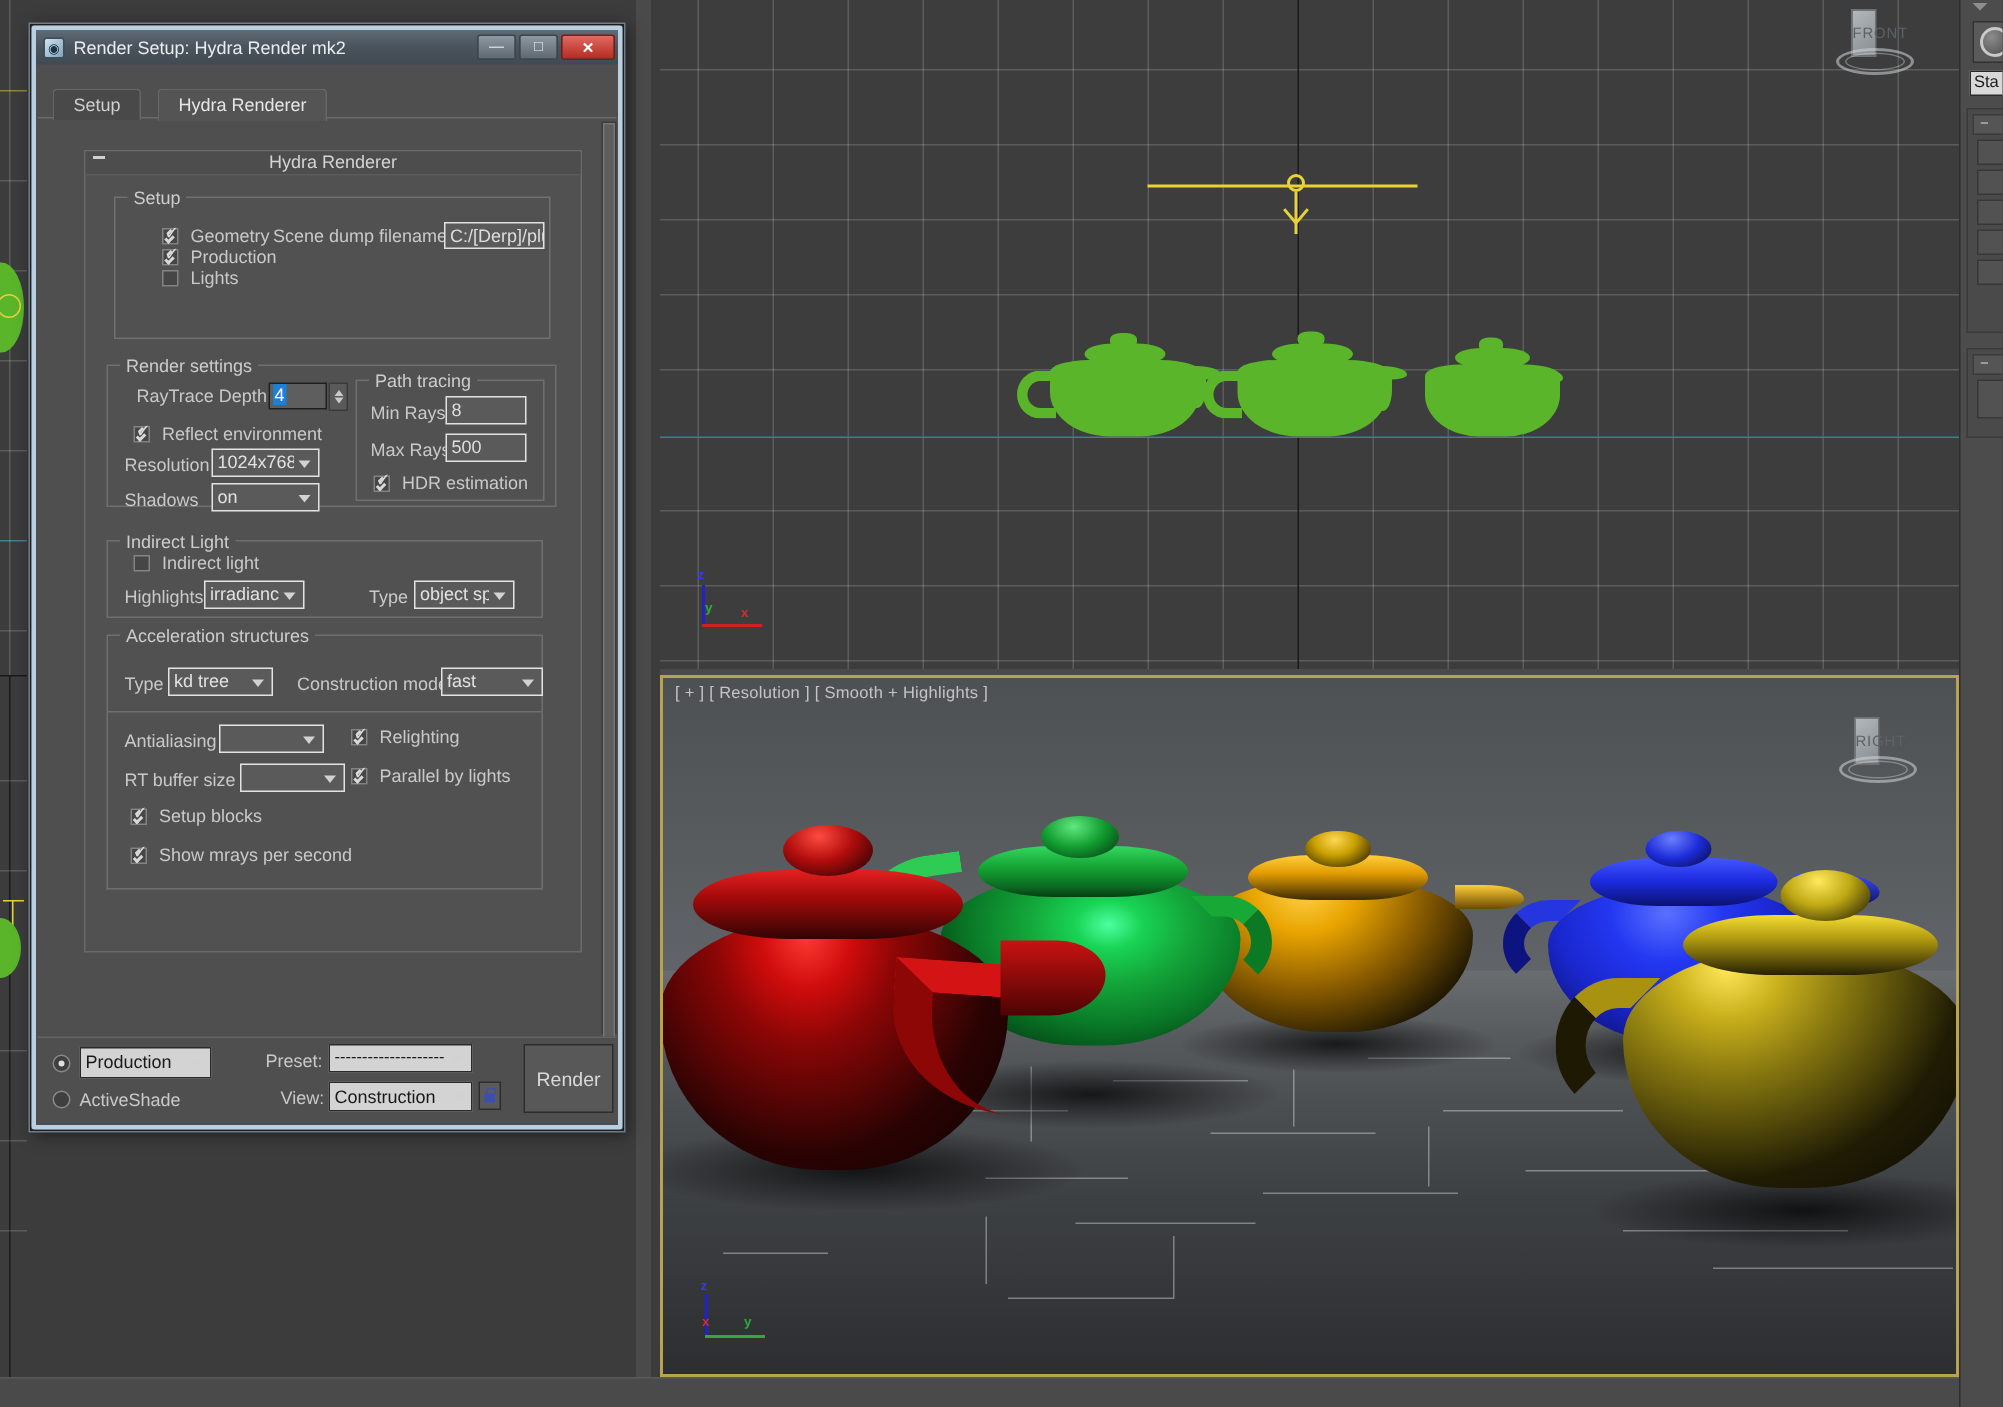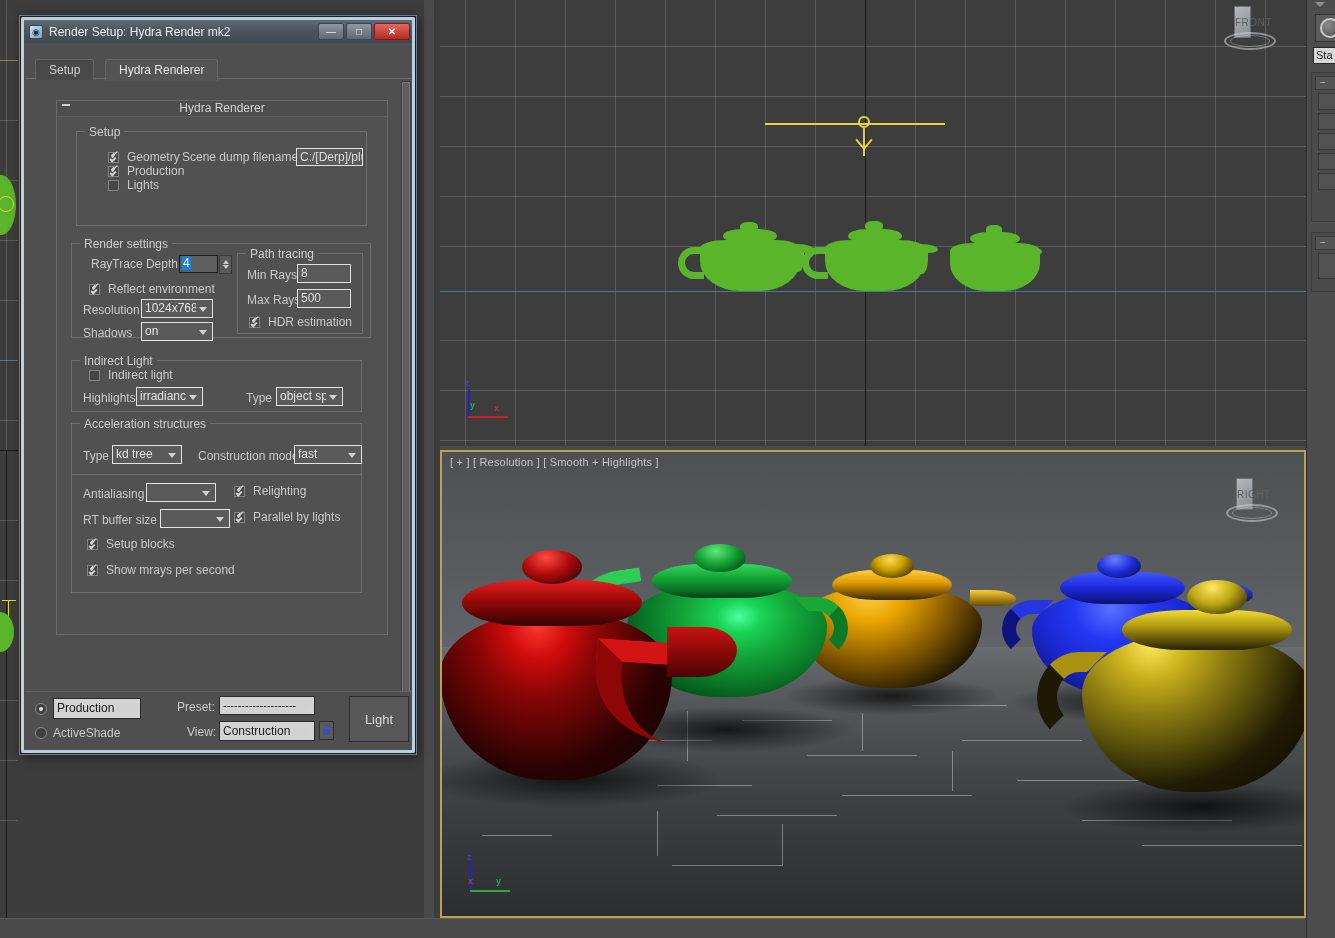--- a/index.html
+++ b/index.html
@@ -737,15 +737,15 @@
 
     <div class="lbl" style="left:162px;top:33px">View:</div>
     <div class="combo" style="left:194px;top:29px;width:96px;height:20px;border-color:#2a2a2a;background:#d3d3d3;color:#1a1a1a;line-height:18px">
       <span>Construction</span>
       <span class="arrow" style="background:#d3d3d3"></span>
     </div>
     <div class="lockbtn" style="left:294px;top:29px">
         <i></i>
       </div>
 
-    <div class="render-btn" style="left:324px;top:4px;width:60px;height:46px">Light</div>
+    <div class="render-btn" style="left:324px;top:4px;width:60px;height:46px">Render</div>
   </div>
 </div>
 
 </body></html>

